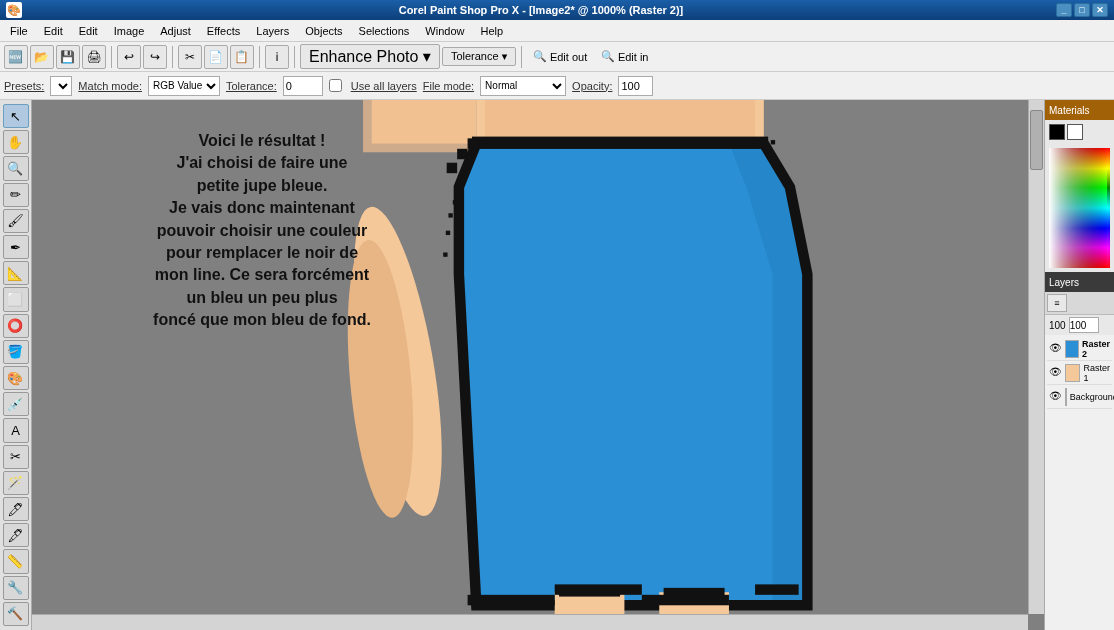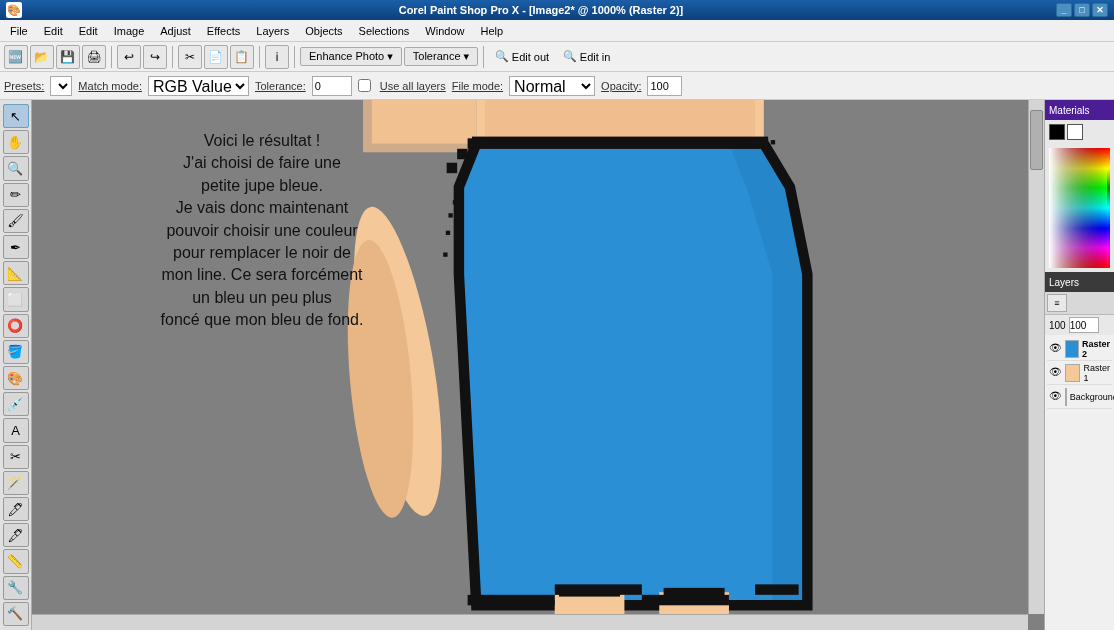--- a/index.html
+++ b/index.html
@@ -58,21 +58,21 @@
       display: flex; align-items: center; justify-content: center;
       cursor: pointer;
       font-size: 12px;
     }
     .toolbar-separator { width: 1px; height: 22px; background: #aaa; margin: 0 3px; }
     .enhance-photo-btn {
       background: #e8e8e8;
       border: 1px solid #aaa;
       border-radius: 2px;
       padding: 2px 8px;
-      font-size: 11px;
+      font-size: 16px;
       cursor: pointer;
       display: flex; align-items: center; gap: 3px;
     }
     .palettes-btn {
       background: #e8e8e8;
       border: 1px solid #aaa;
       border-radius: 2px;
       padding: 2px 8px;
       font-size: 11px;
       cursor: pointer;
@@ -94,21 +94,21 @@
       display: flex;
       align-items: center;
       padding: 2px 4px;
       gap: 6px;
       border-bottom: 1px solid #ccc;
       font-size: 11px;
     }
     .toolbar2-label { color: #333; white-space: nowrap; text-decoration: underline; }
     .toolbar2-select {
       height: 20px;
-      font-size: 16px;
+      font-size: 10px;
       border: 1px solid #aaa;
       background: white;
       padding: 0 0;
     }
     .toolbar2-input {
       width: 40px; height: 20px;
       font-size: 11px;
       border: 1px solid #aaa;
       padding: 0 2px;
     }
@@ -212,21 +212,21 @@
     
     #right-panel {
       width: 70px;
       background: #e8e8e8;
       border-left: 1px solid #aaa;
       display: flex;
       flex-direction: column;
     }
 
     #materials-panel {
-      background: #4c1d95;
+      background: #a16207;
       color: white;
       font-size: 10px;
       padding: 2px 4px;
       height: 20px;
       display: flex;
       align-items: center;
     }
 
     #color-swatches {
       display: flex;
@@ -302,21 +302,21 @@
       border: 1px solid #aaa;
     }
 
     
     .canvas-text-overlay {
       position: absolute;
       top: 30px;
       left: 60px;
       font-family: 'Comic Sans MS', cursive, sans-serif;
       font-size: 16px;
-      font-weight: normal;
+      font-weight: bold;
       color: #111;
       line-height: 1.4;
       width: 340px;
       text-align: center;
       pointer-events: none;
     }
   </style>
 </head>
 <body>
 

